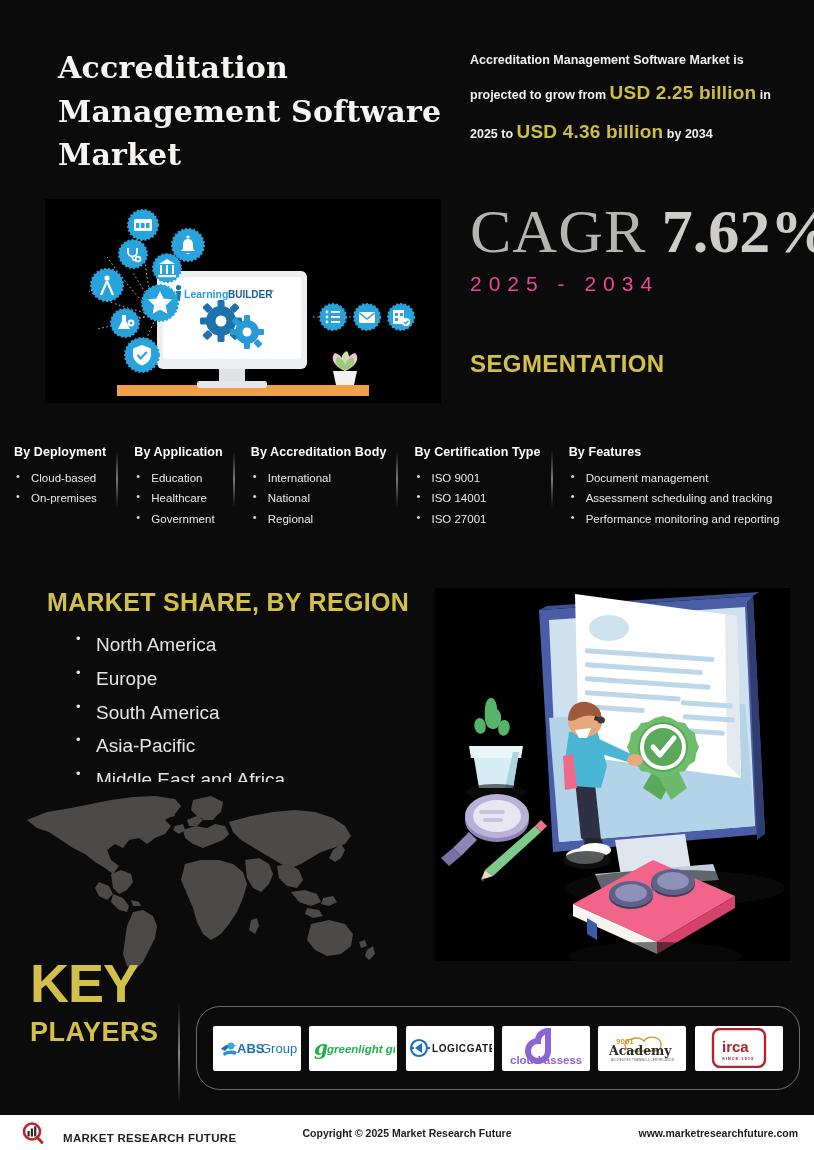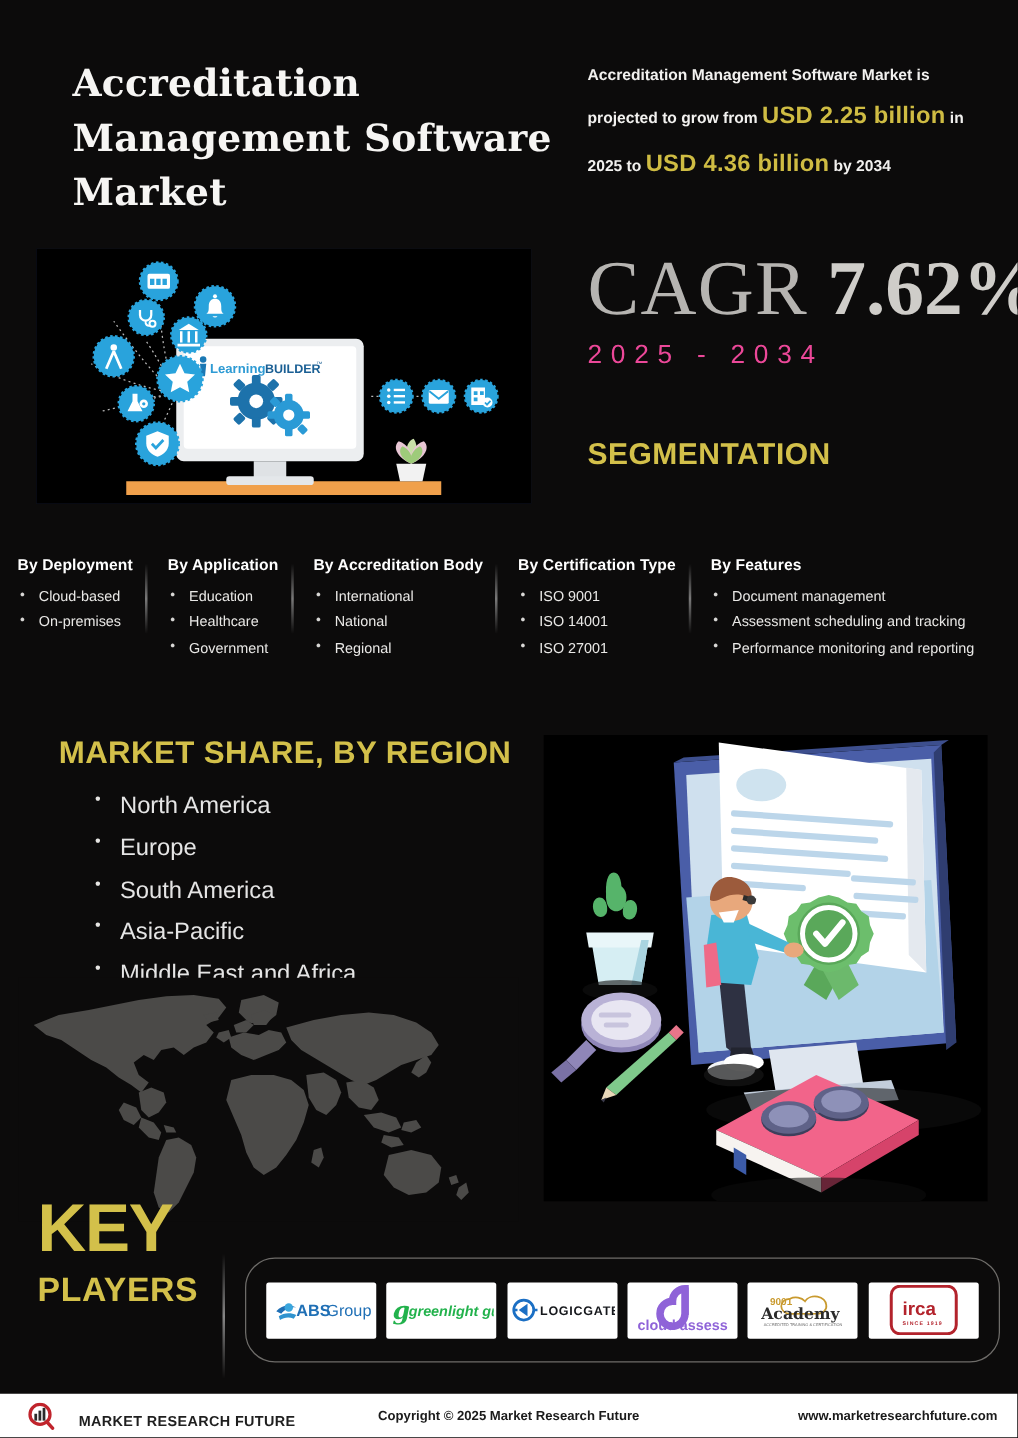--- a/index.html
+++ b/index.html
@@ -44,22 +44,22 @@
   }
 
   .segmentation-title {
     position:absolute; left:470px; top:350px;
     font-size:24px; font-weight:700; color:#d3c04a;
     letter-spacing:.4px;
   }
 
   
   .illus1 {
-    position:absolute; left:29px; top:199px; width:396px; height:204px;
-    background:#0f172a; overflow:hidden;
+    position:absolute; left:45px; top:199px; width:396px; height:204px;
+    background:#15803d; overflow:hidden;
   }
 
   
   .seg-row {
     position:absolute; left:14px; top:445px; width:790px; height:90px;
     display:flex;
   }
   .seg-col { position:relative; padding-right:10px; }
   .seg-col + .seg-col { padding-left:18px; }
   .seg-col + .seg-col::before {

